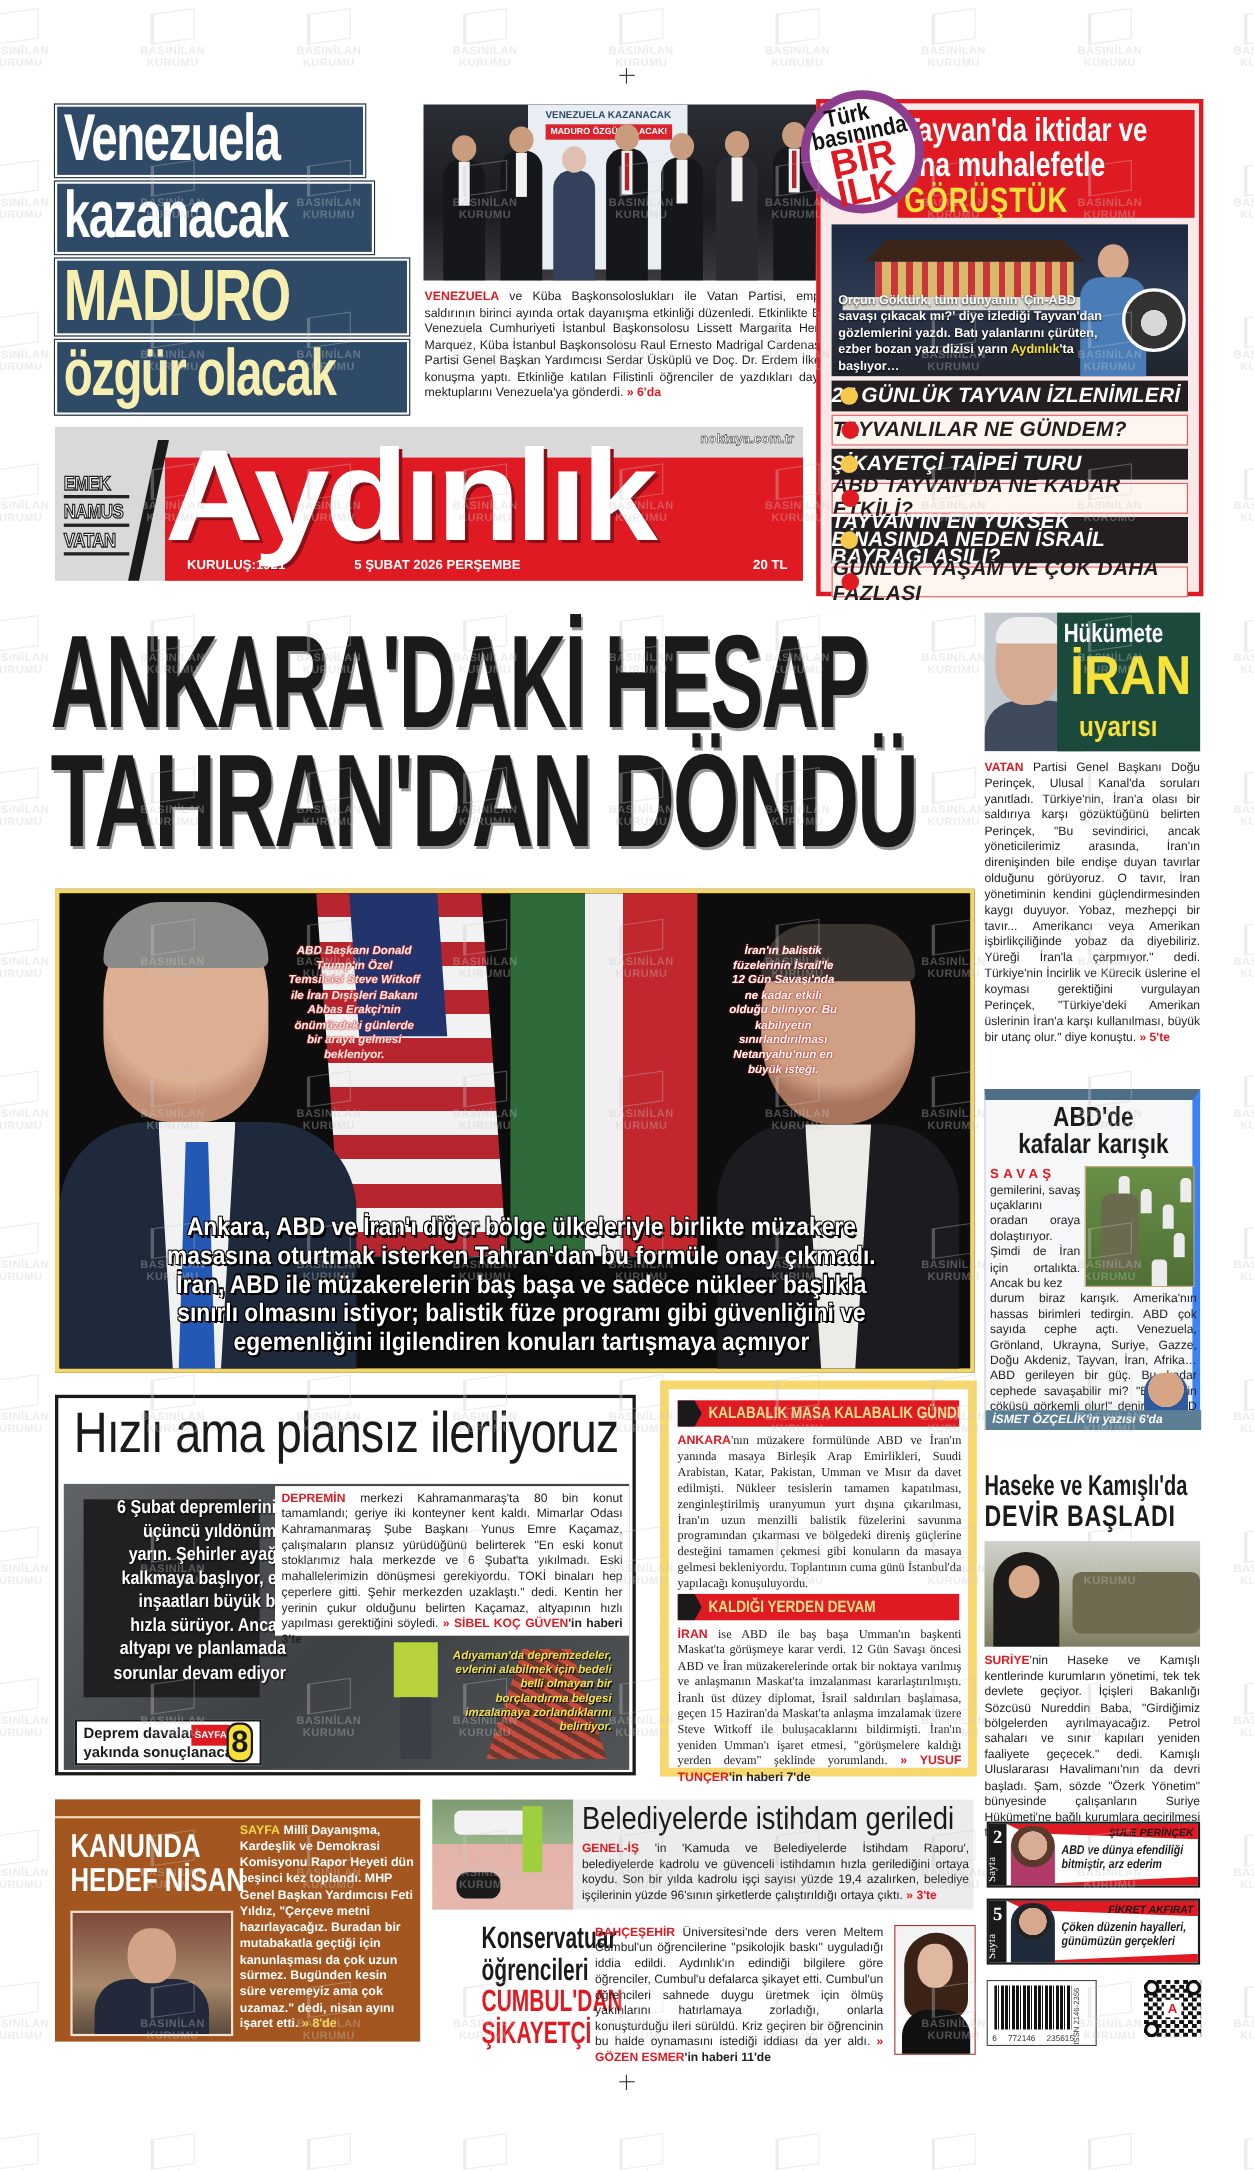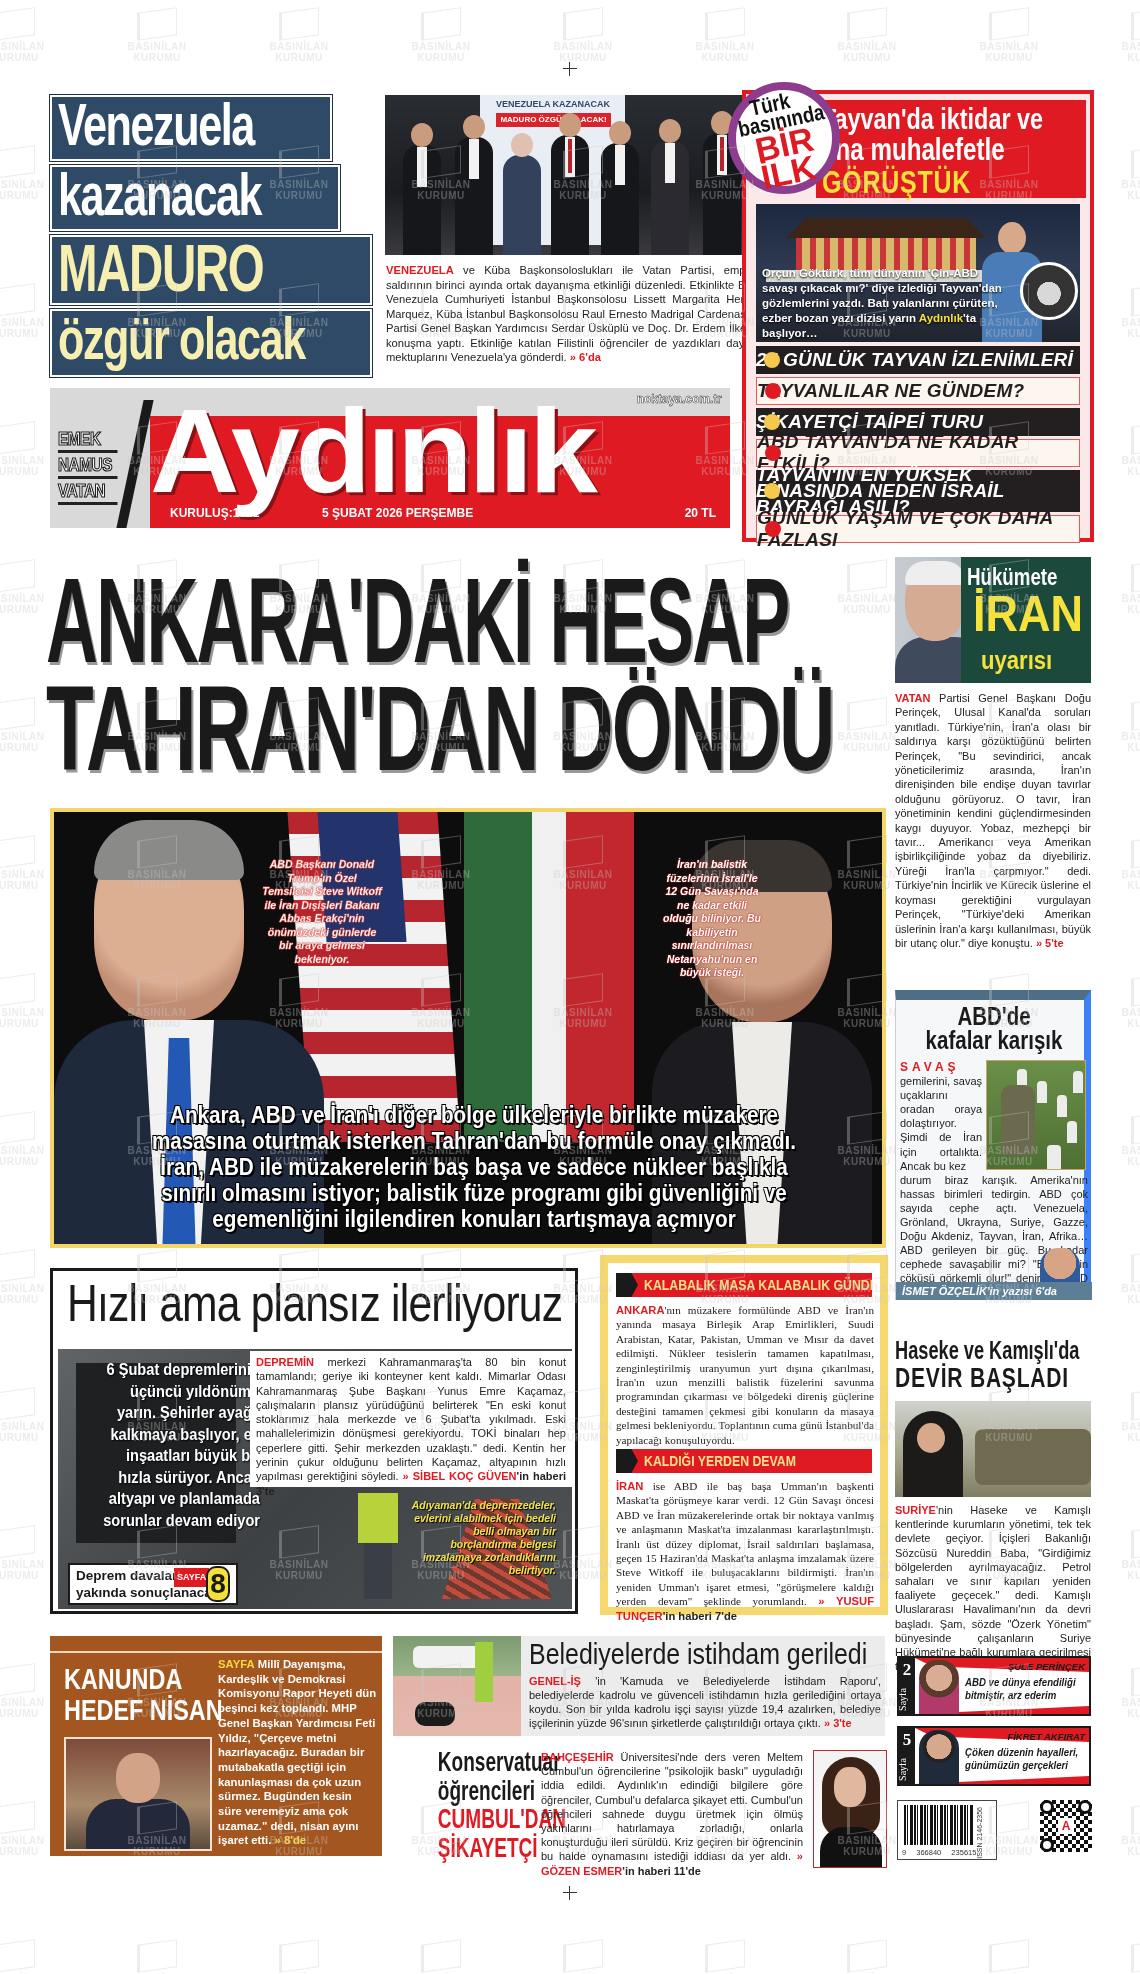--- a/index.html
+++ b/index.html
@@ -1175,21 +1175,21 @@
       <span class="n">5</span>
       <span class="s">Sayfa</span>
     </div>
   <div class="pic" style="background:radial-gradient(circle at 50% 30%, #d7a98c 0 28%, #222 29% 36%, #1f2a3a 37%);"></div>
   <div class="name">FİKRET AKFIRAT</div>
   <div class="t">Çöken düzenin hayalleri,<br>günümüzün gerçekleri</div>
 </div>
 
 <div id="barcode" class="abs">
   <div class="bars"></div>
-  <div class="nums">9  366840  235615</div>
+  <div class="nums">6  772146  235615</div>
   <div class="issn">ISSN 2146-2356</div>
 </div>
 <div id="qr" class="abs">
   <div class="eye" style="left:0;top:0"></div>
     <div class="eye" style="right:0;top:0"></div>
     <div class="eye" style="left:0;bottom:0"></div>
   <div class="logo">A</div>
 </div>
 
 </body></html>

